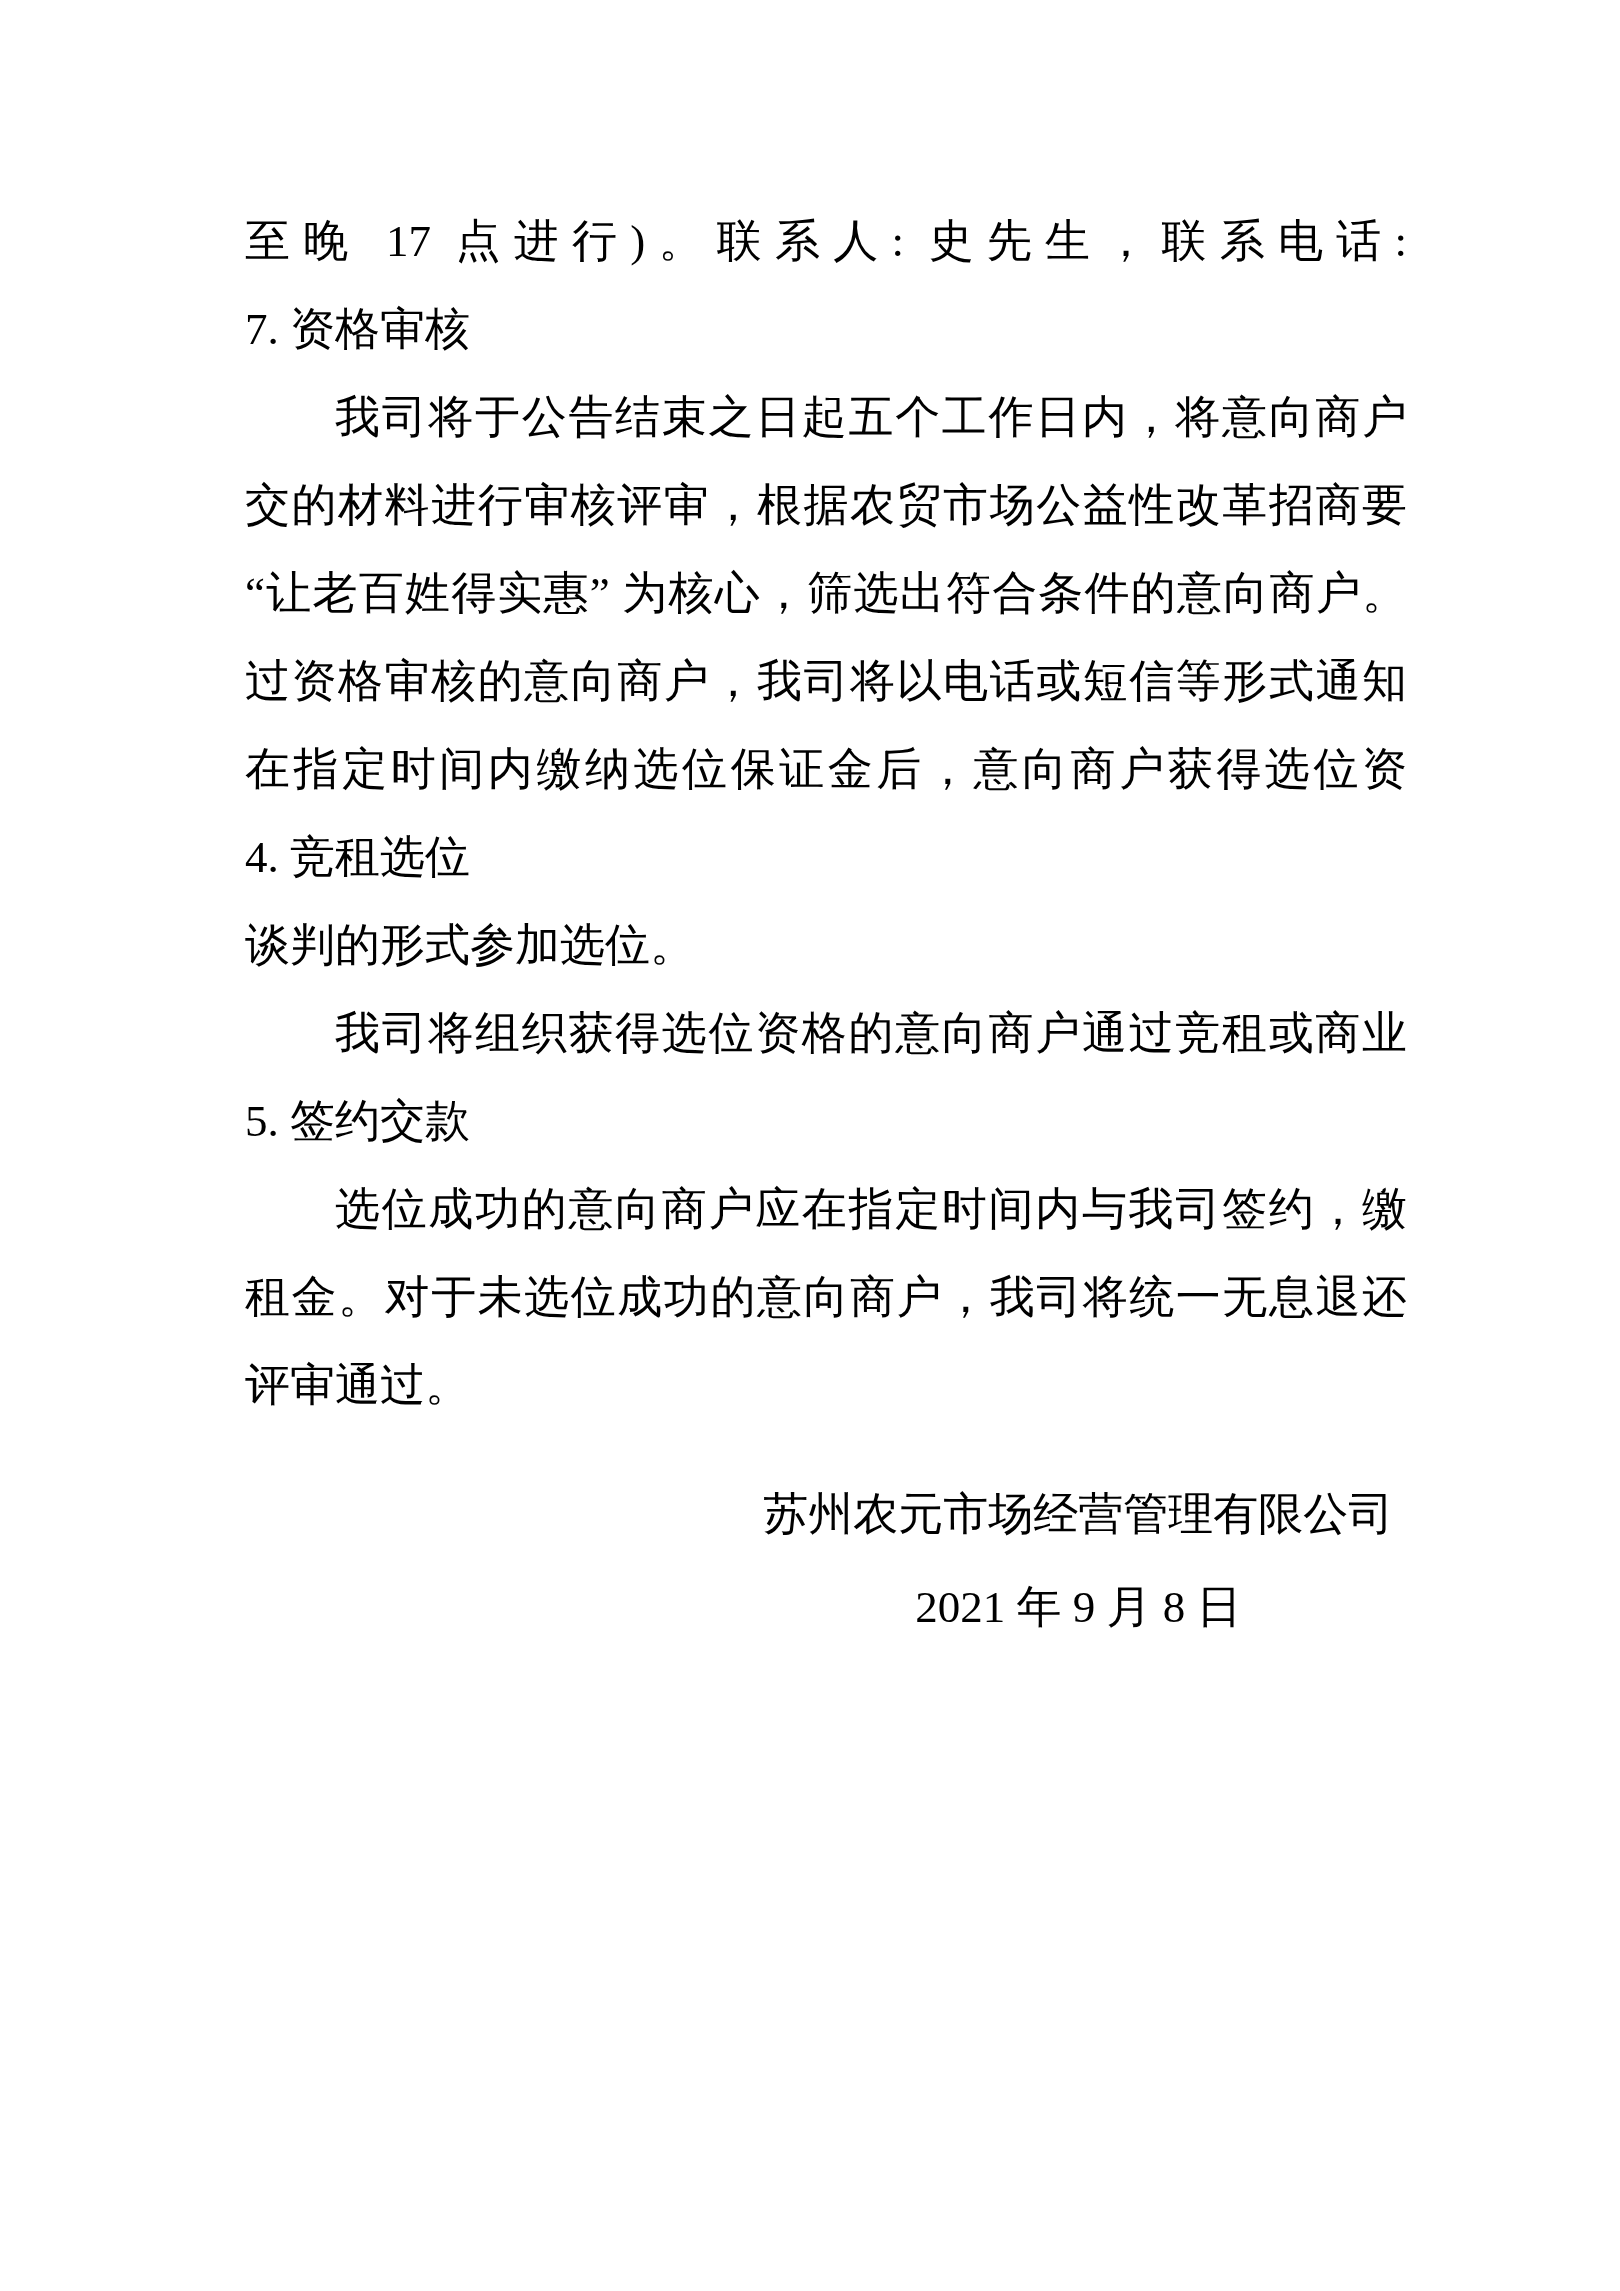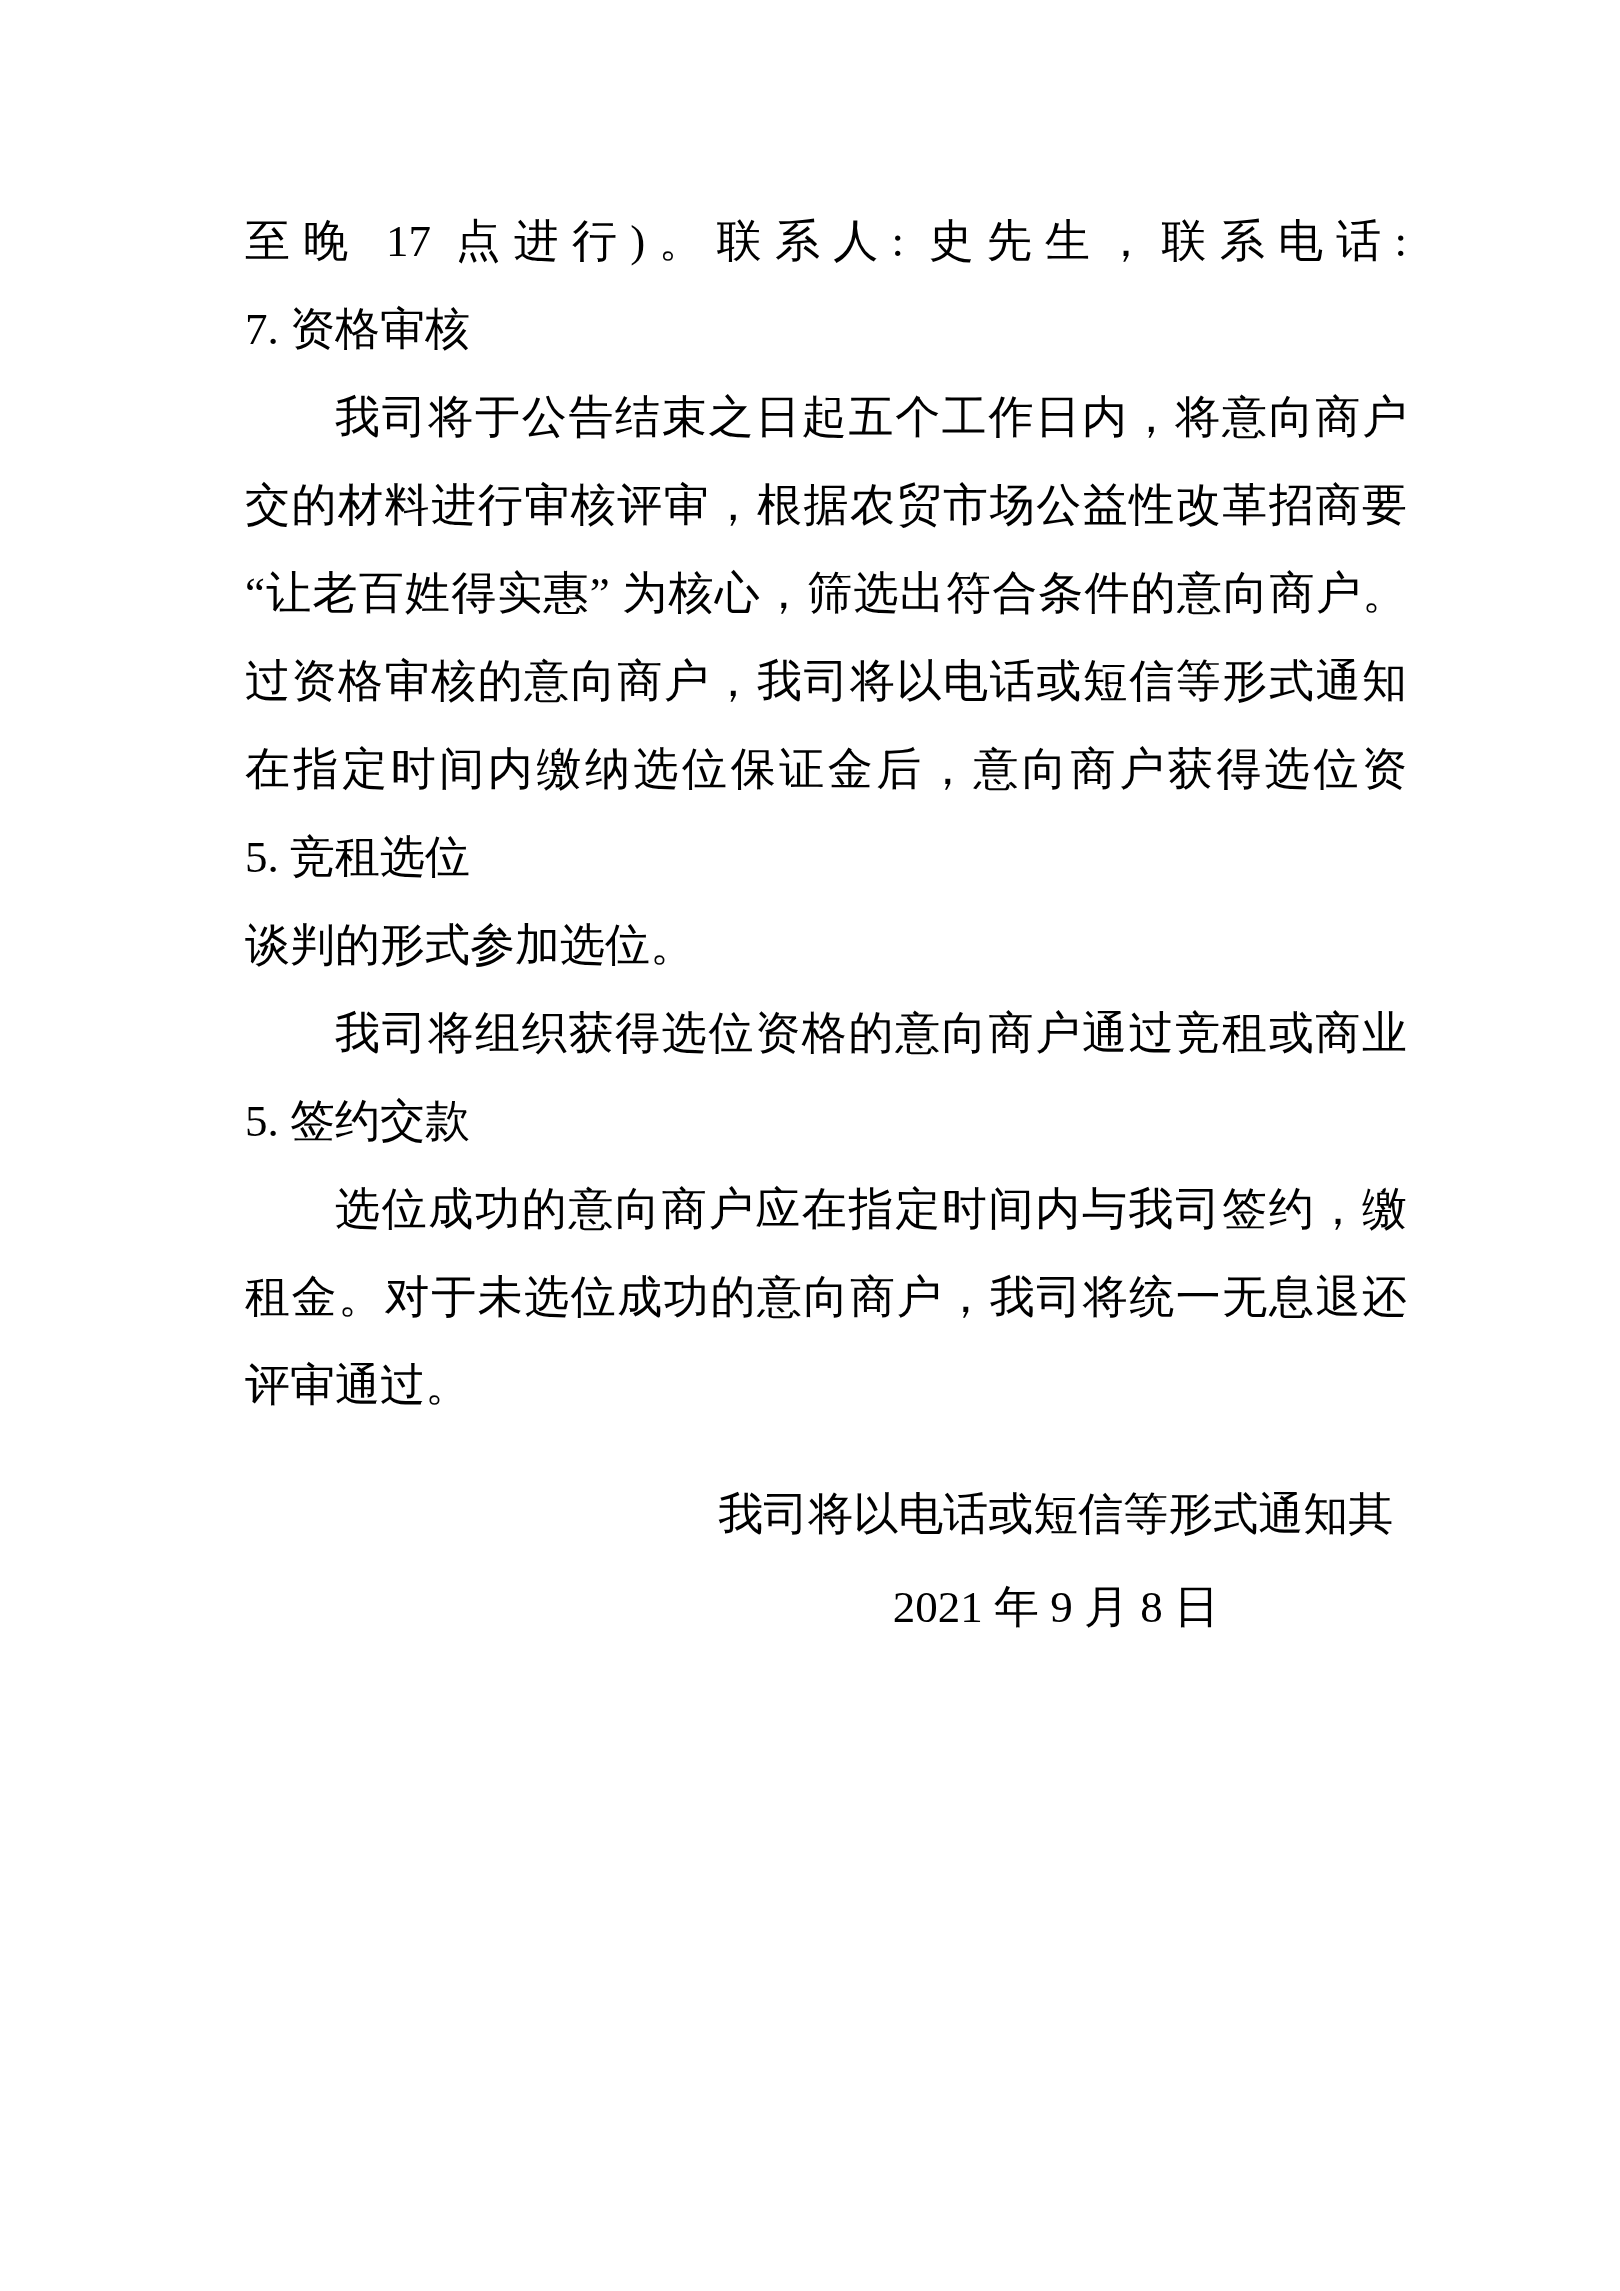--- a/index.html
+++ b/index.html
@@ -63,31 +63,31 @@
     <div class="line">7. 资格审核</div>
 
     <div class="line jl indent">我司将于公告结束之日起五个工作日内，将意向商户提</div>
     <div class="line jl">交的材料进行审核评审，根据农贸市场公益性改革招商要求</div>
     <div class="line jl">“让老百姓得实惠” 为核心，筛选出符合条件的意向商户。</div>
 
 
     <div class="line jl">过资格审核的意向商户，我司将以电话或短信等形式通知其</div>
     <div class="line jl">在指定时间内缴纳选位保证金后，意向商户获得选位资格。</div>
 
-    <div class="line">5. 竞租选位</div>
+    <div class="line">4. 竞租选位</div>
 
     <div class="line">谈判的形式参加选位。</div>
     <div class="line jl indent">我司将组织获得选位资格的意向商户通过竞租或商业</div>
 
     <div class="line">5. 签约交款</div>
 
     <div class="line jl indent">选位成功的意向商户应在指定时间内与我司签约，缴纳</div>
     <div class="line jl">租金。对于未选位成功的意向商户，我司将统一无息退还选</div>
     <div class="line">评审通过。</div>
 
     <div class="signature-block">
-      <div class="sig-line">我司将以电话或短信等形式通知其</div>
+      <div class="sig-line">苏州农元市场经营管理有限公司</div>
       <div class="sig-line">2021 年 9 月 8 日</div>
     </div>
 
   </div>
 </div>
 
 
 </body></html>

